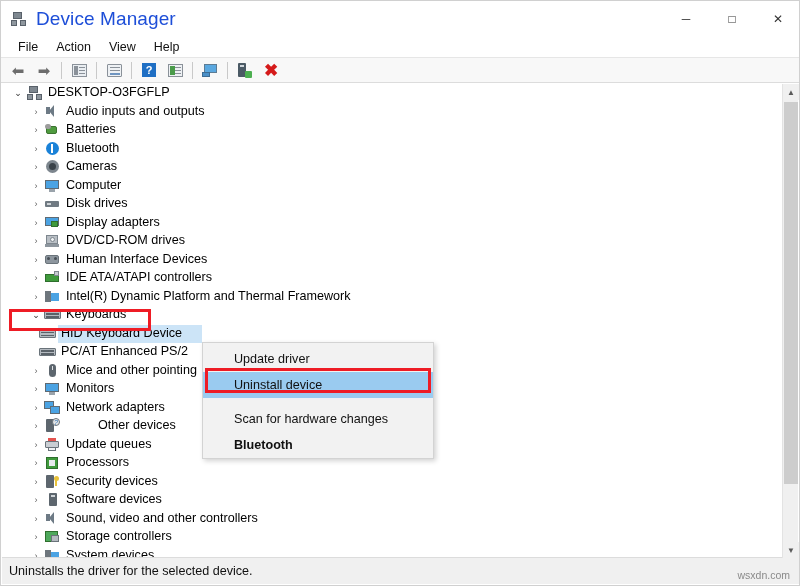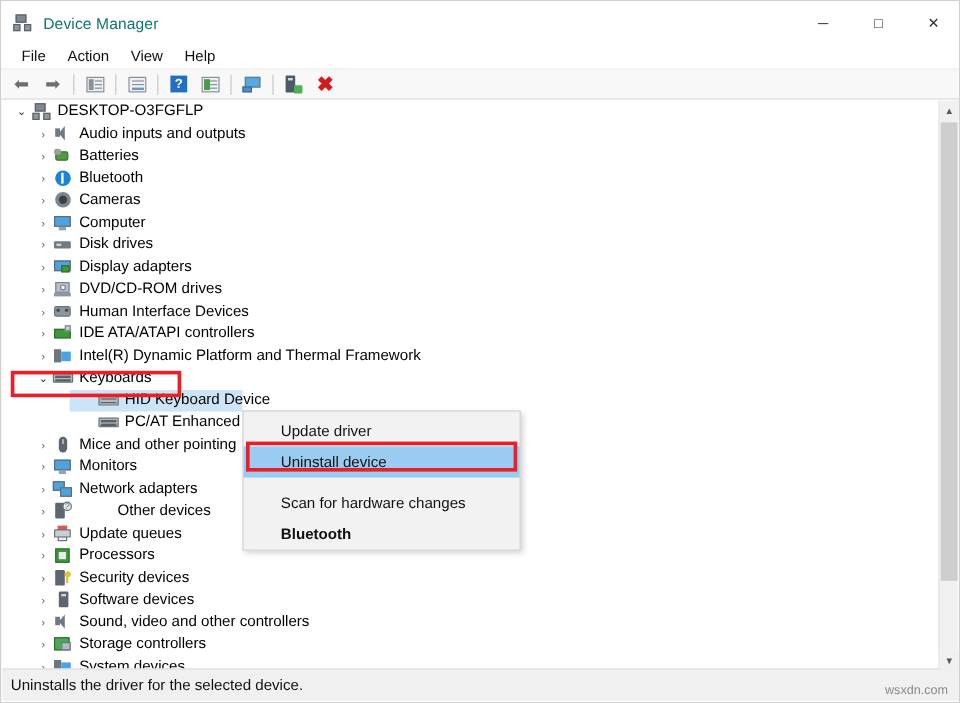--- a/index.html
+++ b/index.html
@@ -23,21 +23,21 @@
     width: 800px; height: 36px;
     background: #ffffff;
     display: flex; align-items: center;
   }
   .title-icon {
     width: 16px; height: 16px;
     margin-left: 10px; margin-right: 9px;
     position: relative; flex: none;
   }
   .title-text {
-    font-size: 13px; color: #0f766e;
+    font-size: 19px; color: #1d4ed8;
     letter-spacing: 0.1px;
     white-space: nowrap;
   }
   .wincontrols {
     position: absolute; right: 0; top: 0;
     height: 36px; display: flex;
   }
   .winbtn {
     width: 46px; height: 36px;
     display: flex; align-items: center; justify-content: center;
@@ -110,21 +110,21 @@
   .rowlabel { line-height: 1; padding-bottom: 1px; }
   .row.selected .selbg {
     position: absolute;
     left: 0; top: 0; height: 18.5px;
     background: #cce4f7;
   }
 
   
   .lvl0 { padding-left: 8px; }
   .lvl1 { padding-left: 26px; }
-  .lvl2 { padding-left: 80px; }
+  .lvl2 { padding-left: 37px; }
 
   
   .redbox {
     position: absolute;
     border: 3px solid #ee1c25;
     pointer-events: none;
     z-index: 40;
   }
 
   

